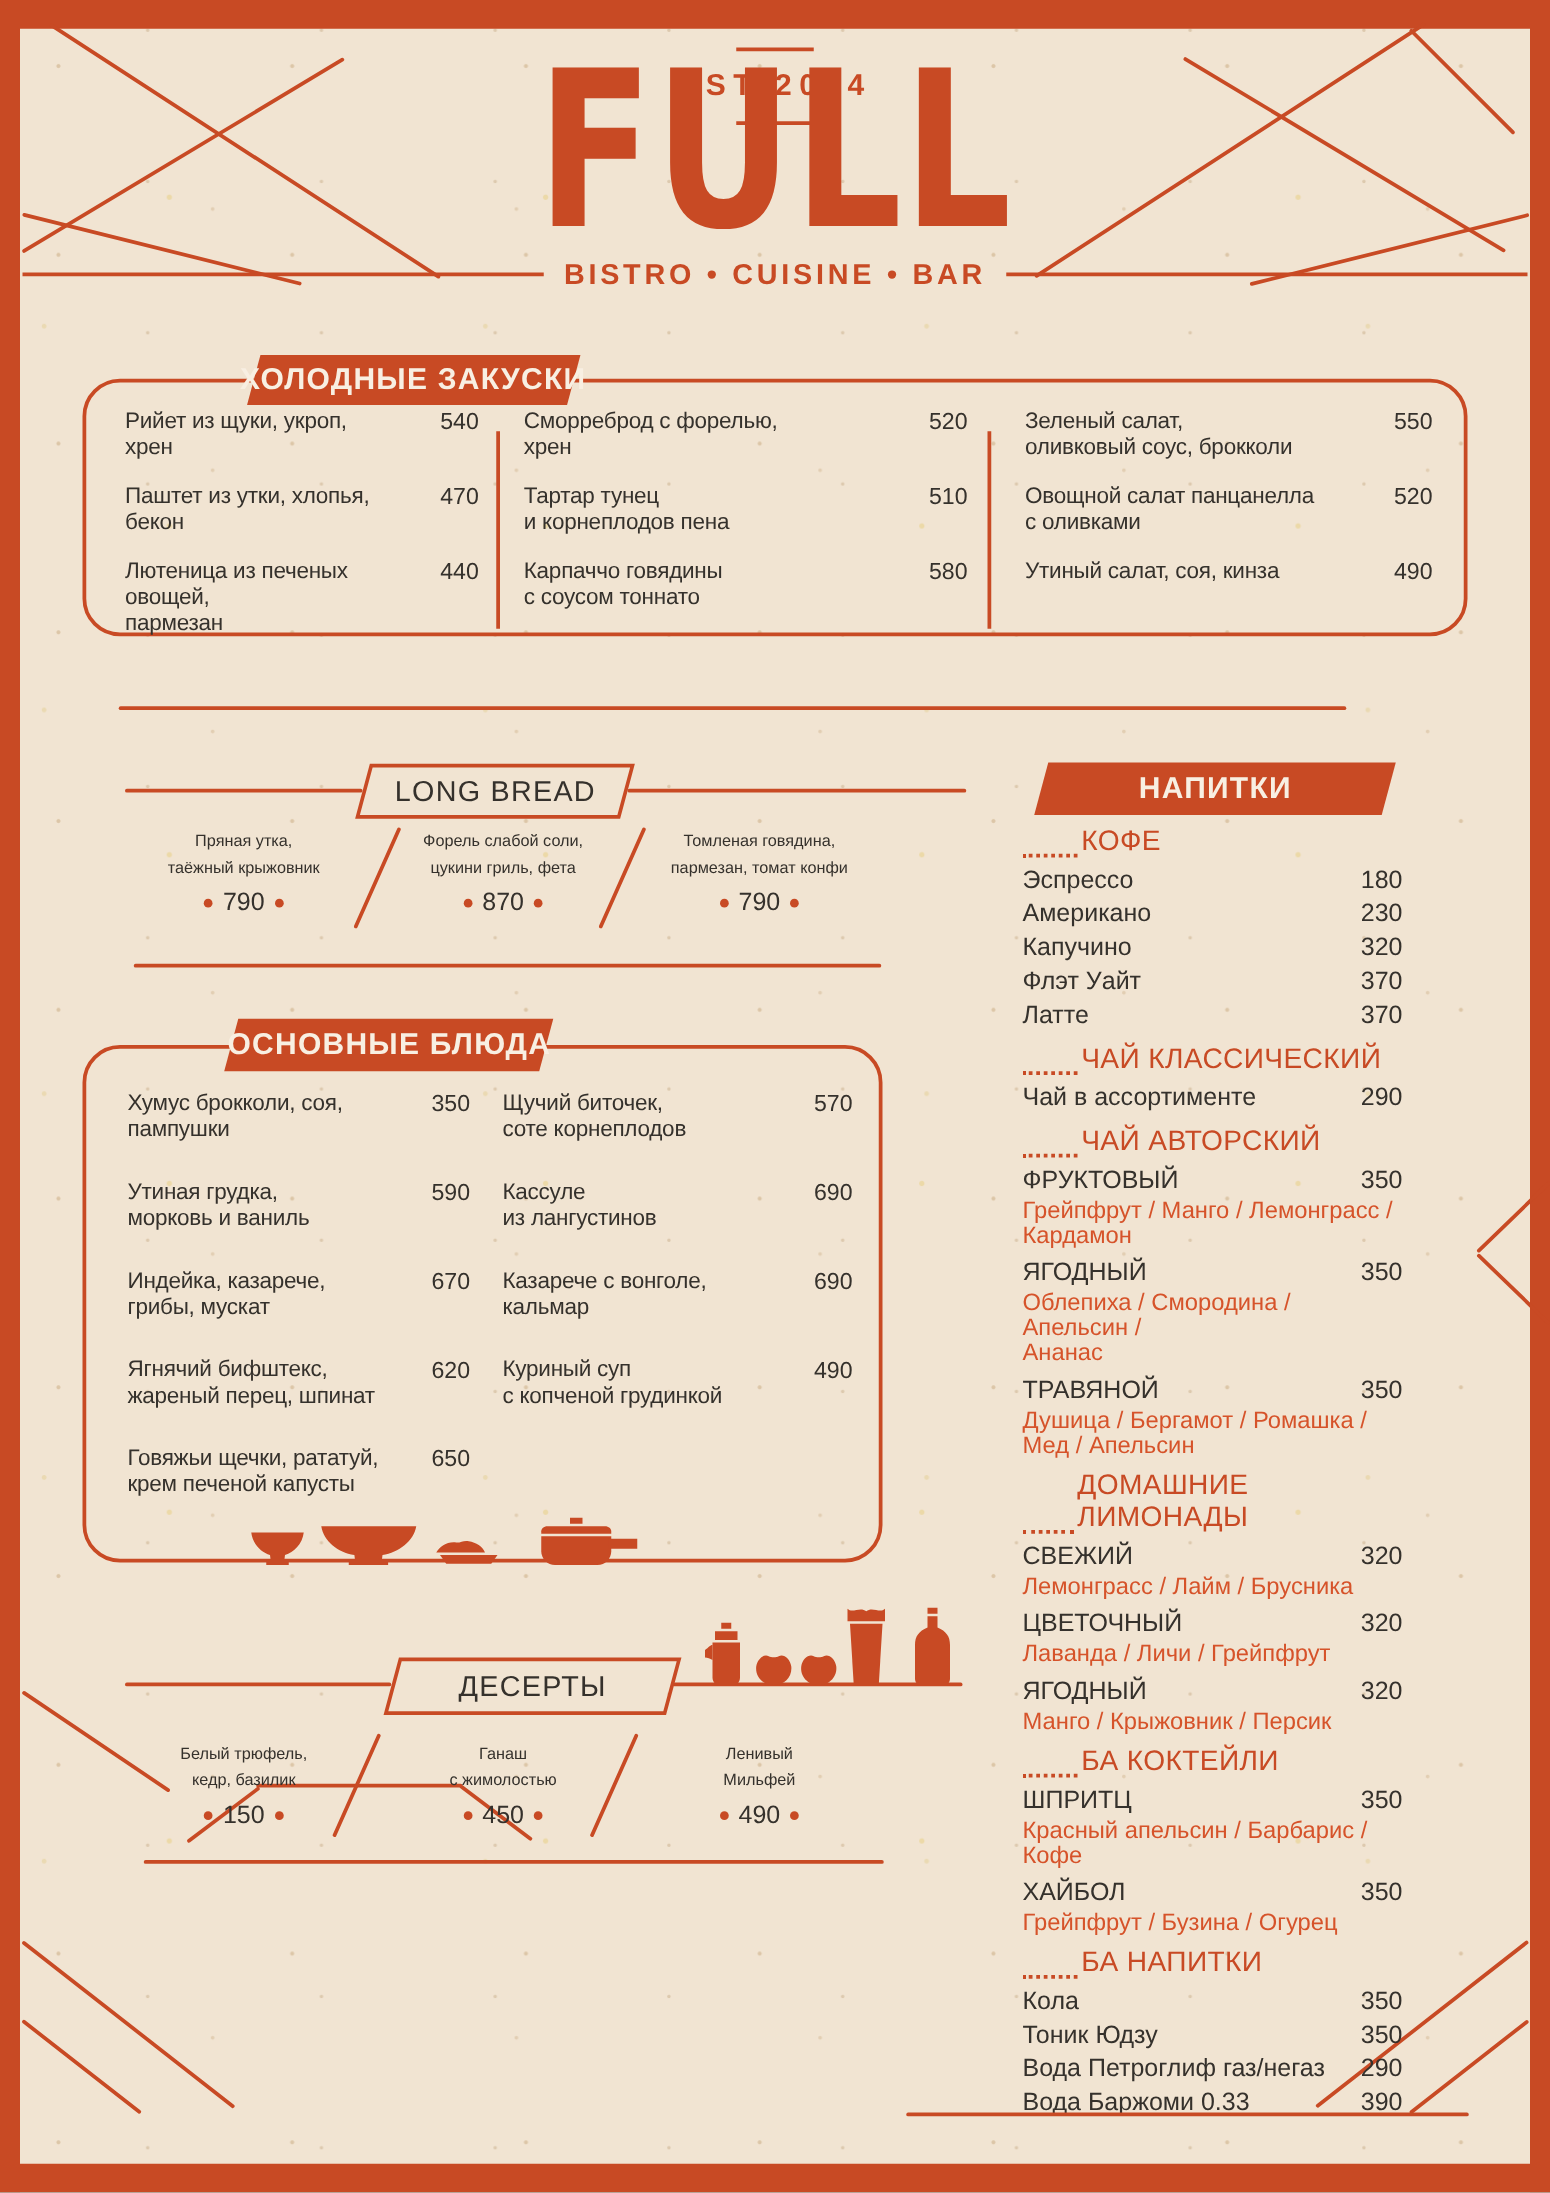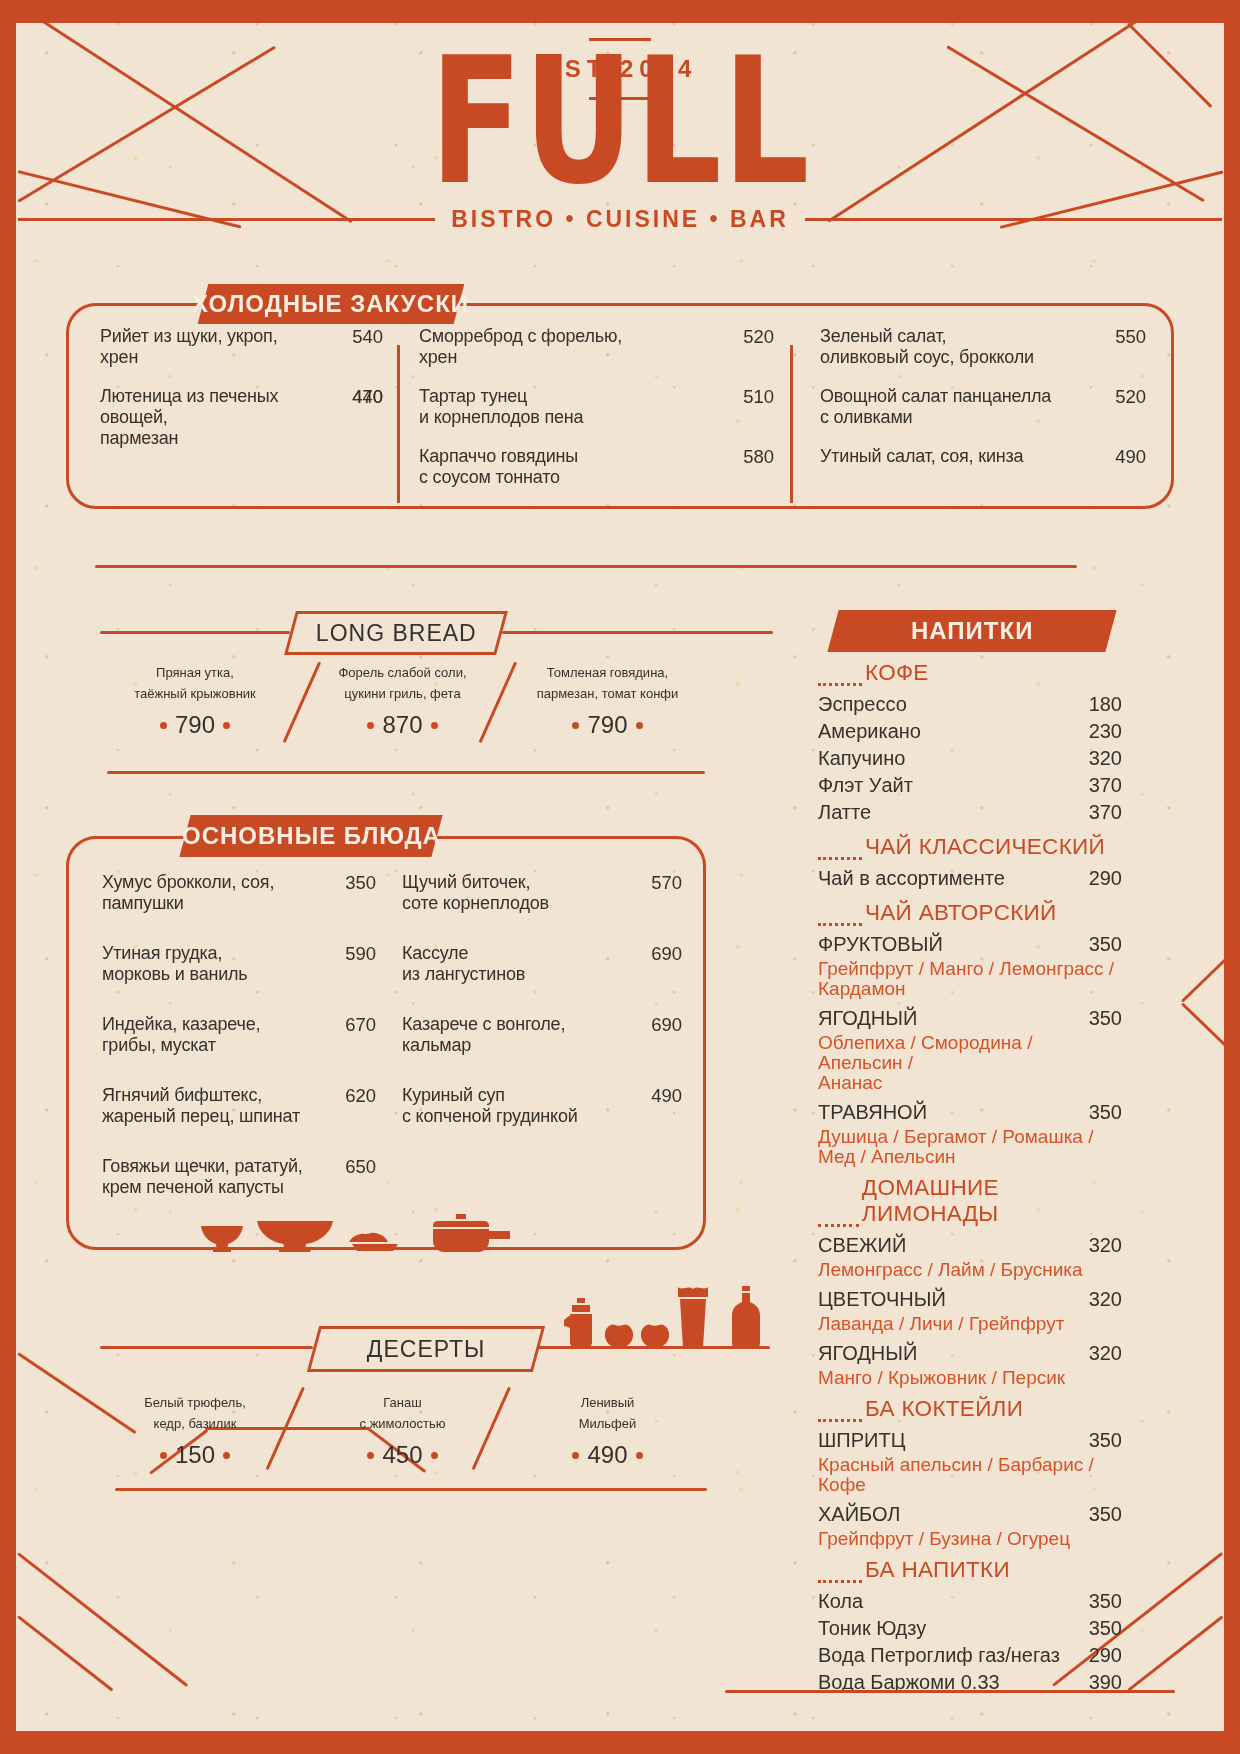--- a/index.html
+++ b/index.html
@@ -52,21 +52,21 @@
   .mains-grid{position:absolute;left:66px;top:836px;width:640px;height:414px;display:grid;grid-template-columns:322px 1fr;}
   .mains-col{padding:36px 12px 0 36px;box-sizing:border-box;}
   .mains-col.c2{padding:36px 24px 0 14px;}
   .mains-grid .mi{margin-bottom:29px;padding-right:44px;}
 
   
   .trio{position:absolute;left:95px;width:610px;display:flex;justify-content:space-between;}
   .trio-col{text-align:center;}
   .trio-col.w1{width:200px;}.trio-col.w2{width:185px;}.trio-col.w3{width:195px;}
   .trio-name{font-size:13px;line-height:21px;color:var(--ink);white-space:pre-line;}
-  .pricedots{margin-top:7px;display:flex;align-items:center;justify-content:center;gap:8px;font-size:24px;color:var(--ink);}
+  .pricedots{margin-top:7px;display:flex;align-items:center;justify-content:center;gap:8px;font-size:20px;color:var(--ink);}
   .pricedots::before,.pricedots::after{content:"";width:7px;height:7px;border-radius:50%;background:var(--accent);}
 
   
   .drinks{position:absolute;left:818px;top:660px;width:304px;}
   .dg-head{display:flex;align-items:flex-end;gap:3px;margin:8px 0 5px;}
   .dgroup.first .dg-head{margin-top:0;}
   .leader{width:44px;height:14px;border-bottom:3px dotted var(--accent);box-sizing:border-box;}
   .dg-title{font-size:22.5px;line-height:26px;color:var(--accent);letter-spacing:0.3px;}
   .drow{display:flex;justify-content:space-between;align-items:baseline;font-size:20px;line-height:27px;color:var(--ink);}
   .ddesc{font-size:19px;line-height:20px;color:var(--desc);white-space:pre-line;margin:1px 0 6px;}
@@ -125,20 +125,22 @@
     <span>ХОЛОДНЫЕ ЗАКУСКИ</span>
   </div>
   <div class="cold-grid">
     <div class="cold-col c1">
       <div class="mi">
         <span class="mi-name">Рийет из щуки, укроп,
 хрен</span>
         <span class="mi-price">540</span>
       </div>
       <div class="mi">
+        <span class="mi-name">Паштет из утки, хлопья,
+бекон</span>
         <span class="mi-price">470</span>
       </div>
       <div class="mi">
         <span class="mi-name">Лютеница из печеных овощей,
 пармезан</span>
         <span class="mi-price">440</span>
       </div>
     </div>
     <div class="cold-col c2">
       <div class="mi">

